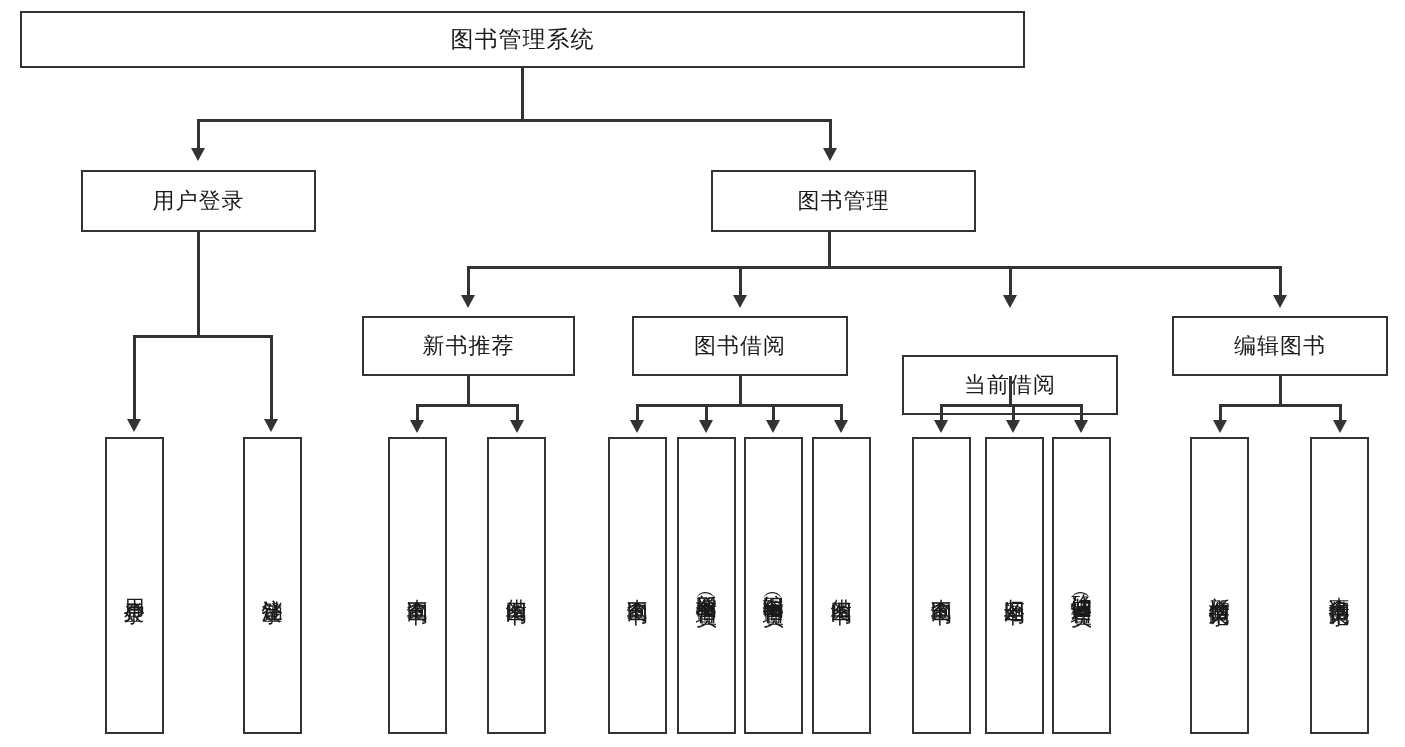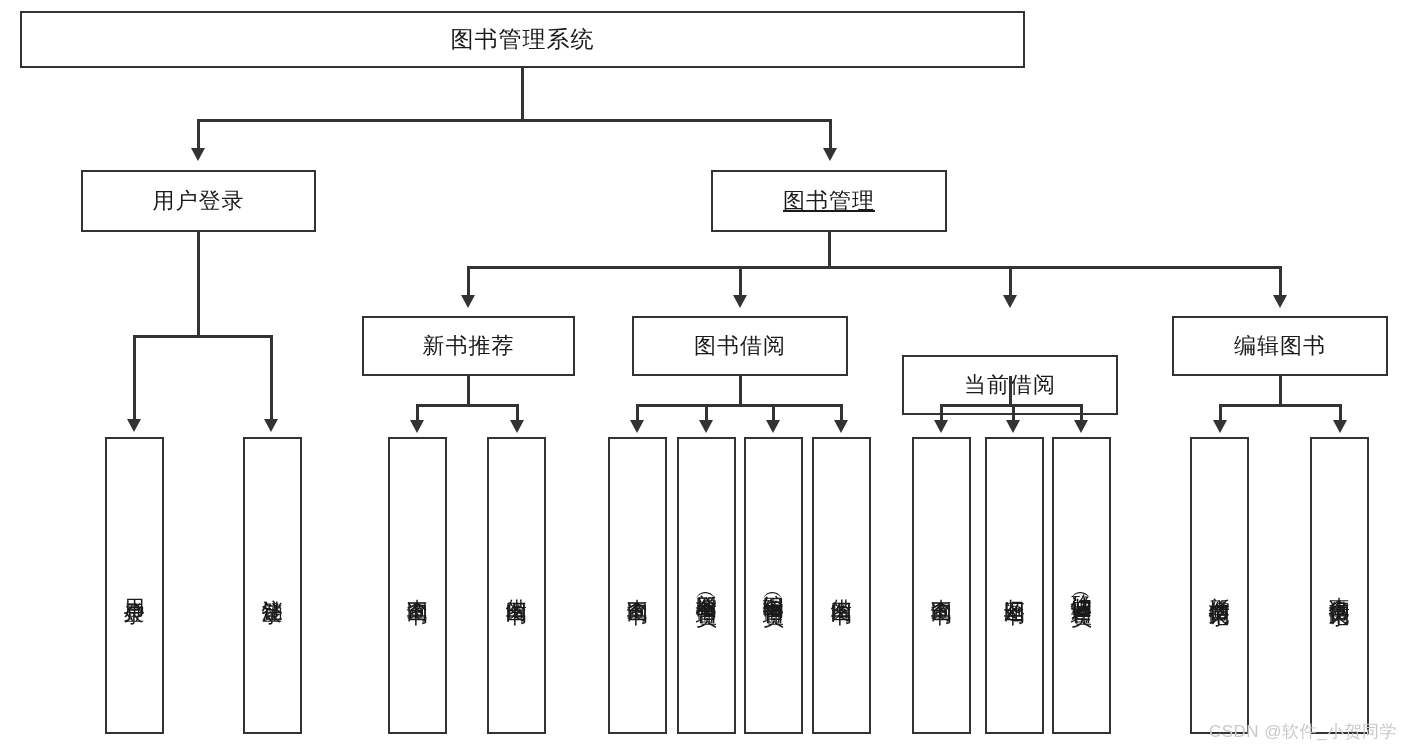--- a/index.html
+++ b/index.html
@@ -94,21 +94,21 @@
   <div class="ln h" style="left:197px; top:119px; width:635px; height:2.5px;"></div>
 
   <div class="ln v" style="left:197px; top:119px; width:2.5px; height:32px;"></div>
   <div class="arrow" style="left:191px; top:148px;"></div>
   <div class="ln v" style="left:829px; top:119px; width:2.5px; height:32px;"></div>
   <div class="arrow" style="left:823px; top:148px;"></div>
 
   <div class="node h" style="left:81px; top:170px; width:235px; height:62px;">
     <span>用户登录</span>
   </div>
-  <div class="node h" style="left:711px; top:170px; width:236px; height:62px;text-decoration:underline;">
+  <div class="node h" style="left:711px; top:170px; width:265px; height:62px;">
     <span>图书管理</span>
   </div>
 
   <div class="ln v" style="left:197px; top:232px; width:2.5px; height:105px;"></div>
   <div class="ln h" style="left:133px; top:335px; width:139px; height:2.5px;"></div>
   <div class="ln v" style="left:133px; top:335px; width:2.5px; height:85px;"></div>
   <div class="arrow" style="left:127px; top:419px;"></div>
   <div class="ln v" style="left:270px; top:335px; width:2.5px; height:85px;"></div>
   <div class="arrow" style="left:264px; top:419px;"></div>
 
@@ -207,15 +207,14 @@
     <span class="vtext">确认归还（管理员）</span>
   </div>
 
   <div class="node v" style="left:1190px; top:437px; width:59px; height:297px;">
     <span class="vtext">新增借阅记录</span>
   </div>
   <div class="node v" style="left:1310px; top:437px; width:59px; height:297px;">
     <span class="vtext">查询借阅记录</span>
   </div>
 
-  <div id="watermark">CSDN @软件_小贺同学</div>
 
 </div>
 
 </body></html>

